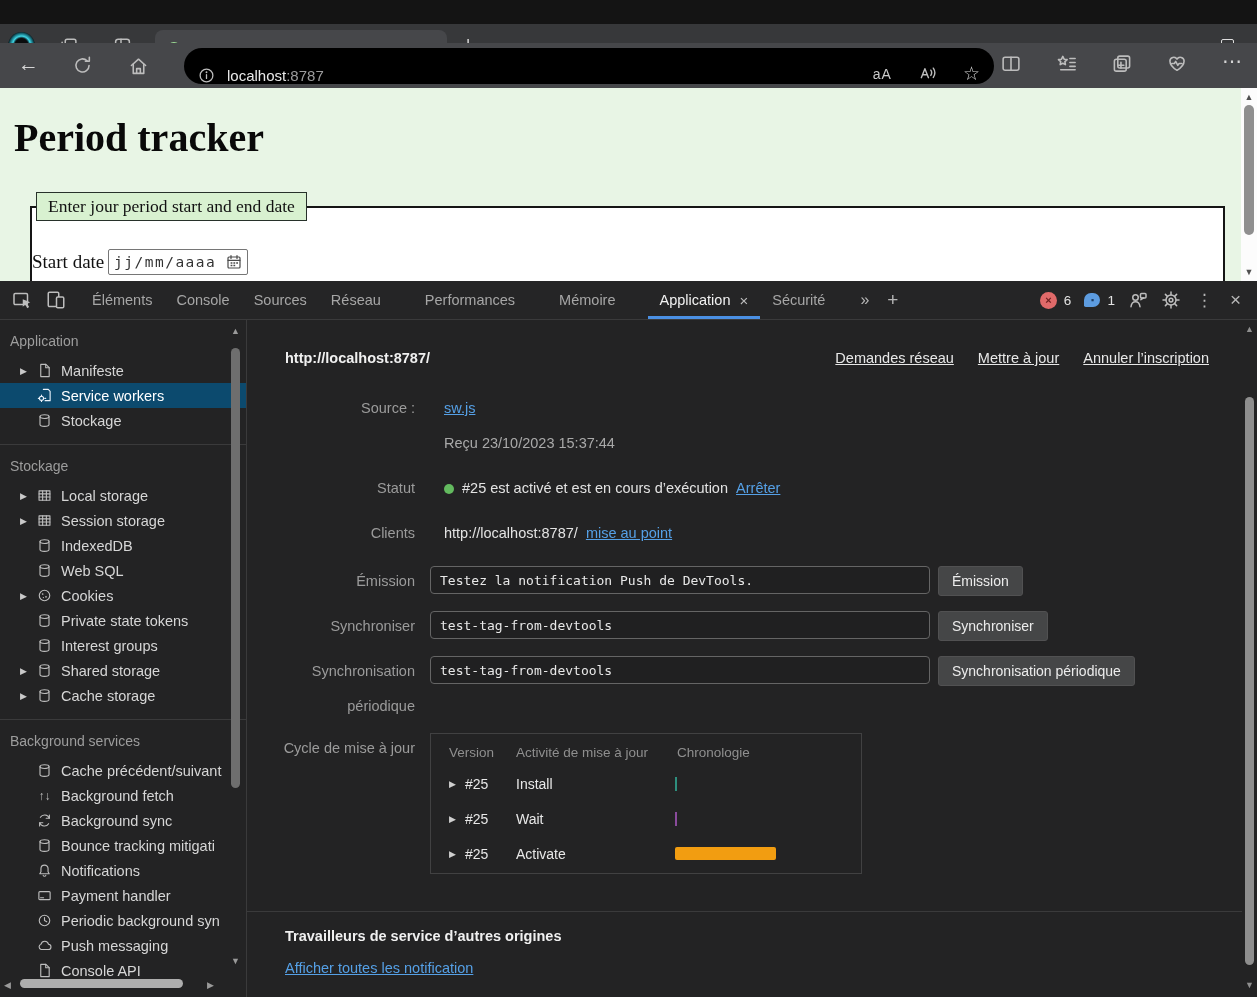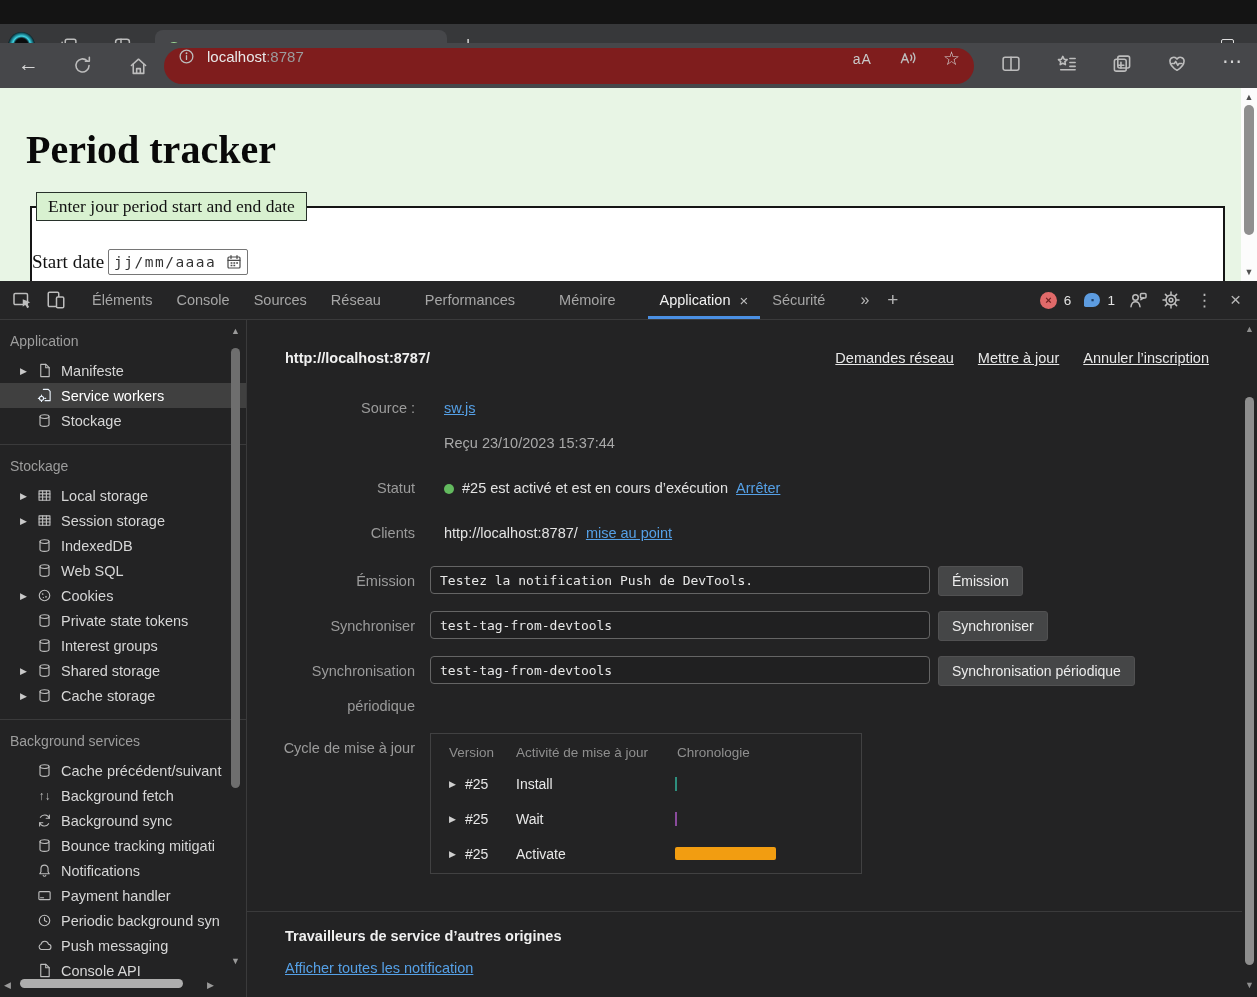--- a/index.html
+++ b/index.html
@@ -22,31 +22,31 @@
     background:radial-gradient(circle at 40% 35%, #bdebb0, #7fd07b 70%, #5cb55c);}
   .tab-title{margin-left:11px;color:#f0f0f0;font-size:14.5px;white-space:nowrap;overflow:hidden;flex:1;}
   .tab-close{color:#cfcfcf;font-size:17px;line-height:17px;padding:0 2px;}
   .newtab{position:absolute;left:462px;top:8px;color:#d2d2d2;font-size:21px;}
   .win-min{position:absolute;left:1161px;top:21px;width:12px;height:2px;background:#dedede;}
   .win-max{position:absolute;left:1221px;top:15px;width:11px;height:11px;border:1.4px solid #dedede;border-radius:2px;}
 
   
   .toolbar{position:absolute;left:0;top:43px;width:1257px;height:45px;background:#46474a;}
   .nav-glyph{color:#d5d5d5;font-size:21px;line-height:21px;}
-  .urlbar{position:absolute;left:164px;top:5px;width:810px;height:36px;background:#7f1d1d;
-          border-radius:18px;display:flex;align-items:flex-start;padding:0 14px;box-sizing:border-box;}
+  .urlbar{position:absolute;left:184px;top:5px;width:810px;height:36px;background:#000000;
+          border-radius:18px;display:flex;align-items:flex-end;padding:0 14px;box-sizing:border-box;}
   .url-host{color:#e9e9e9;font-size:15px;margin-left:12px;}
   .url-port{color:#9c9c9d;font-size:15px;}
   .pill-right{margin-left:auto;display:flex;align-items:center;gap:26px;}
   .after-pill{position:absolute;top:10px;display:flex;align-items:center;}
   .translate-txt{color:#c9c9c9;font-size:14px;letter-spacing:1px;}
 
   
   .page{position:absolute;left:0;top:88px;width:1257px;height:193px;background:#e8f5e5;overflow:hidden;}
-  .page h1{position:absolute;left:10px;top:22px;margin:16px;font-family:"Liberation Serif",serif;
+  .page h1{position:absolute;left:10px;top:22px;margin:4px;font-family:"Liberation Serif",serif;
            font-size:40px;font-weight:700;color:#090909;}
   .fieldset{position:absolute;left:30px;top:118px;width:1191px;height:80px;background:#fff;border:2px solid #151515;}
   .legend{position:absolute;left:36px;top:104px;background:#d8f1d0;border:1.5px solid #27312a;
           padding:3px 11px;font-family:"Liberation Serif",serif;font-size:17.5px;color:#111;}
   .sd-label{position:absolute;left:32px;top:163px;font-family:"Liberation Serif",serif;font-size:19px;color:#111;}
   .date-input{position:absolute;left:108px;top:161px;width:140px;height:26px;border:1px solid #767676;
               border-radius:2px;background:#fff;display:flex;align-items:center;box-sizing:border-box;padding:0 5px;}
   .date-ph{font-family:"DejaVu Sans Mono",monospace;font-size:14.5px;color:#333;letter-spacing:1.5px;flex:1;}
   .page-scroll{position:absolute;right:0;top:0;width:16px;height:193px;background:#fcfcfc;border-radius:0 0 0 0;}
   .ps-arrow{position:absolute;left:0;width:16px;text-align:center;color:#505050;font-size:9px;}
@@ -73,21 +73,21 @@
 
   
   .dt-side{position:absolute;left:0;top:0;width:247px;height:677px;border-right:1px solid #3a3a3b;
            box-sizing:border-box;overflow:hidden;background:#232324;}
   .side-sec{border-bottom:1px solid #3a3a3b;padding:7px 0 11px;}
   .side-hdr{color:#9d9d9d;font-size:14px;padding:6px 10px 9px;}
   .si{height:25px;display:flex;align-items:center;padding-left:20px;white-space:nowrap;}
   .si .tri{width:17px;font-size:9px;color:#cacaca;flex:0 0 auto;}
   .si svg,.si .gicon{margin-right:9px;flex:0 0 auto;}
   .si-label{color:#d6d6d6;font-size:14.5px;}
-  .si.sel{background:#404040;}
+  .si.sel{background:#0c4a6e;}
   .si.sel .si-label{color:#fff;}
   .si.sel svg *{stroke:#eaf2fb;}
   .gicon{color:#bdbdbd;font-size:12px;width:15px;text-align:center;}
   .side-vthumb{position:absolute;left:231px;top:28px;width:9px;height:440px;border-radius:5px;background:#6e6e6e;}
   .side-varrow{position:absolute;left:228px;width:15px;text-align:center;color:#9a9a9a;font-size:9px;}
   .side-hbar{position:absolute;left:0;top:655px;width:228px;height:22px;}
   .side-harrow{position:absolute;top:5px;color:#9a9a9a;font-size:9px;}
   .side-hthumb{position:absolute;left:20px;top:4px;width:163px;height:9px;border-radius:5px;background:#aeaeae;}
 
   

